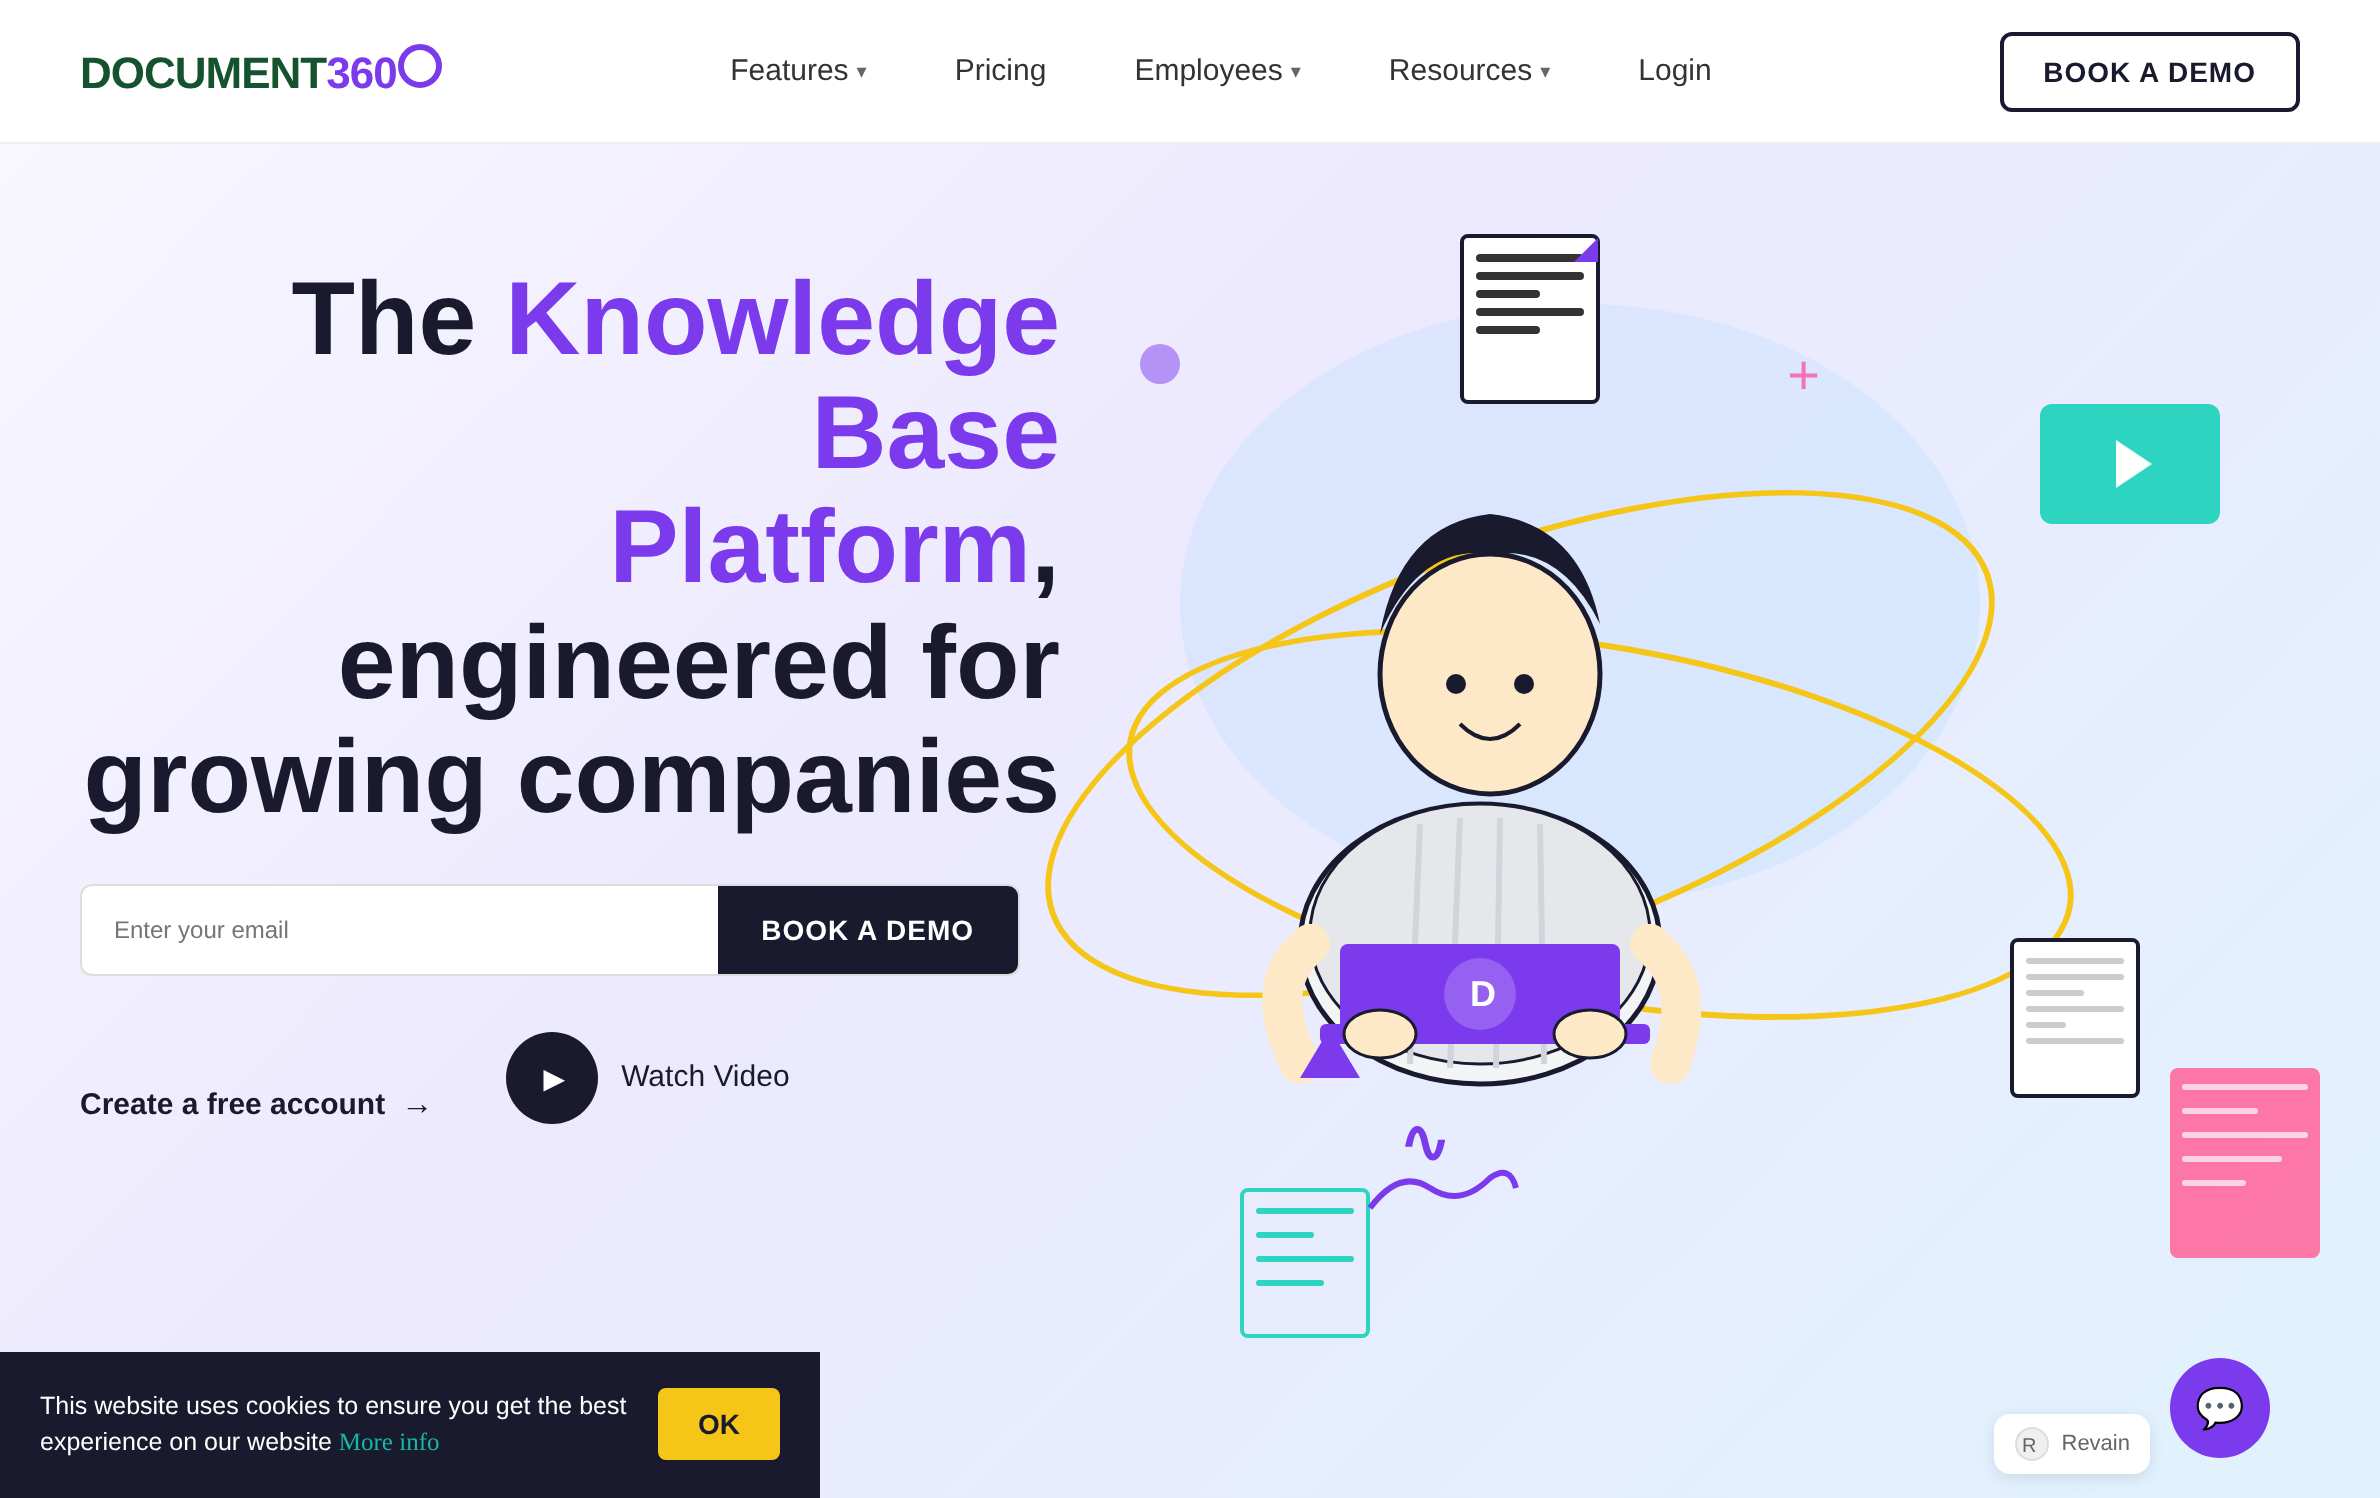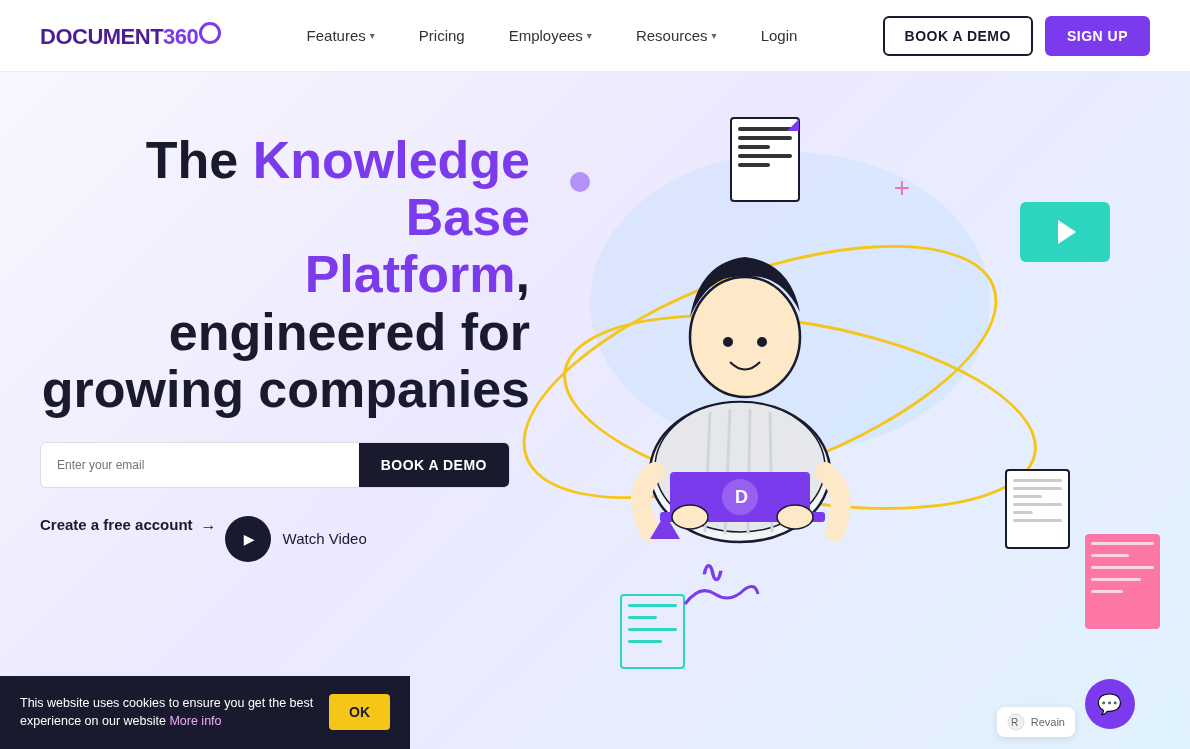--- a/index.html
+++ b/index.html
@@ -28,21 +28,21 @@
       display: flex;
       align-items: center;
     }
     .logo-text {
       font-size: 22px;
       font-weight: 700;
       color: #1a1a2e;
       letter-spacing: -0.5px;
     }
     .logo-text span {
-      color: #4c1d95;
+      color: #14532d;
     }
     .logo-circle {
       width: 22px;
       height: 22px;
       border: 3px solid #7c3aed;
       border-radius: 50%;
       display: inline-block;
       margin-left: 1px;
     }
     .nav-links {
@@ -157,22 +157,22 @@
       border: none;
       padding: 14px 22px;
       font-size: 14px;
       font-weight: 700;
       cursor: pointer;
       letter-spacing: 0.5px;
       white-space: nowrap;
     }
     .hero-cta {
       display: flex;
-      align-items: flex-start;
-      gap: 8px;
+      align-items: flex-end;
+      gap: 36px;
     }
     .create-account-link {
       display: flex;
       align-items: center;
       gap: 8px;
       text-decoration: none;
       color: #1a1a2e;
       font-size: 15px;
       font-weight: 600;
     }
@@ -407,22 +407,23 @@
       justify-content: space-between;
       gap: 12px;
       z-index: 20;
     }
     .cookie-text {
       font-size: 12.5px;
       line-height: 1.5;
       flex: 1;
     }
     .cookie-text a {
-      color: #f0abfc;
+      color: #14b8a6;
       text-decoration: none;
+      font-family: Liberation Serif, serif;
     }
     .cookie-ok-btn {
       background: #f5c518;
       color: #1a1a2e;
       border: none;
       padding: 10px 20px;
       border-radius: 4px;
       font-size: 14px;
       font-weight: 700;
       cursor: pointer;
@@ -500,21 +501,20 @@
     </li>
     <li>
       <a href="#" class="login-link">
         <span>Login</span>
       </a>
     </li>
   </ul>
 
   <div class="nav-actions">
     <button class="btn-book-demo">BOOK A DEMO</button>
-    <button class="btn-sign-up">SIGN UP</button>
   </div>
 </nav>
 
 <section class="hero">
   <div class="hero-content">
     <h1 class="hero-title">
       <span>The </span><span class="purple">Knowledge Base</span><br>
       <span class="purple">Platform</span><span>, engineered for growing companies</span>
     </h1>
 

